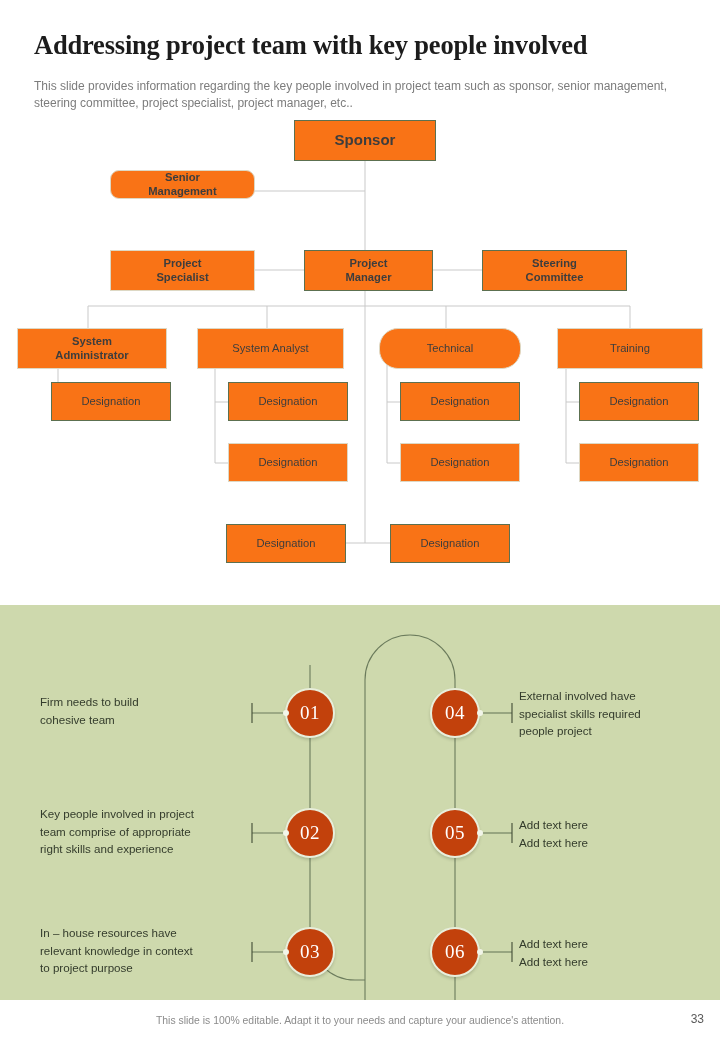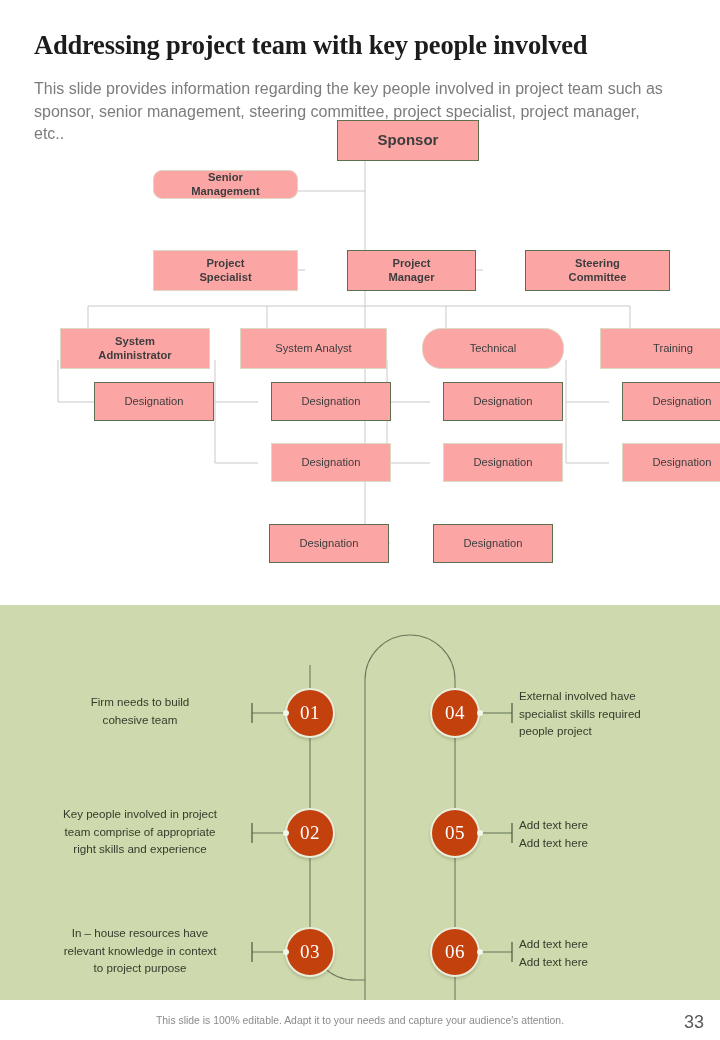--- a/index.html
+++ b/index.html
@@ -27,49 +27,48 @@
     font-size: 26.5px;
     letter-spacing: -0.2px;
     color: #1c1c1c;
     line-height: 1.15;
   }
   .slide-subtitle {
     position: absolute;
     left: 34px;
     top: 78px;
     width: 640px;
-    font-size: 16px;
+    font-size: 12px;
     line-height: 1.42;
     color: #7c7c7c;
   }
 
   
   #org-chart {
     position: absolute;
     left: 0;
     top: 110px;
     width: 720px;
     height: 480px;
   }
   #org-chart svg {
     position: absolute;
     left: 0; top: 0;
     width: 720px; height: 480px;
   }
   .node {
     position: absolute;
     box-sizing: border-box;
-    background: #fca5a5;
+    background: #f97316;
     display: flex;
     align-items: center;
     justify-content: center;
     text-align: center;
     color: #3d3d3d;
     line-height: 1.22;
-    margin-left: 43px;
   }
   .node.b-green  { border: 1.2px solid #5c7050; }
   .node.b-tan    { border: 1.2px solid #ddd8c4; }
   .node.rounded  { border-radius: 9px; }
   .node .lbl { display: block; padding: 0 4px; }
 
   .n-sponsor   { font-size: 15px; font-weight: bold; }
   .n-l2        { font-size: 11.2px; font-weight: bold; }
   .n-l3        { font-size: 11.2px; font-weight: bold; }
   .n-l4        { font-size: 11.2px; font-weight: bold; }
@@ -114,38 +113,38 @@
     border-radius: 50%;
     background: #f2f5e8;
   }
   .step-text {
     position: absolute;
     font-size: 11.6px;
     line-height: 1.52;
     color: #343c2c;
     width: 200px;
   }
-  .step-text.left  { text-align: center; }
+  .step-text.left  { text-align: left; }
   .step-text.right { text-align: left; }
 
   
   .footer-note {
     position: absolute;
     left: 0;
     top: 1015px;
     width: 720px;
     text-align: center;
     font-size: 10.4px;
     color: #8b8b8b;
   }
   .page-number {
     position: absolute;
     right: 16px;
     top: 1012px;
-    font-size: 18px;
+    font-size: 12px;
     color: #5a5a5a;
   }
 </style>
 </head>
 <body>
 
 <div class="slide-title">Addressing project team with key people involved</div>
 <div class="slide-subtitle">This slide provides information regarding the key people involved in project team such as sponsor, senior management, steering committee, project specialist, project manager, etc..</div>
 
 <div id="org-chart">

